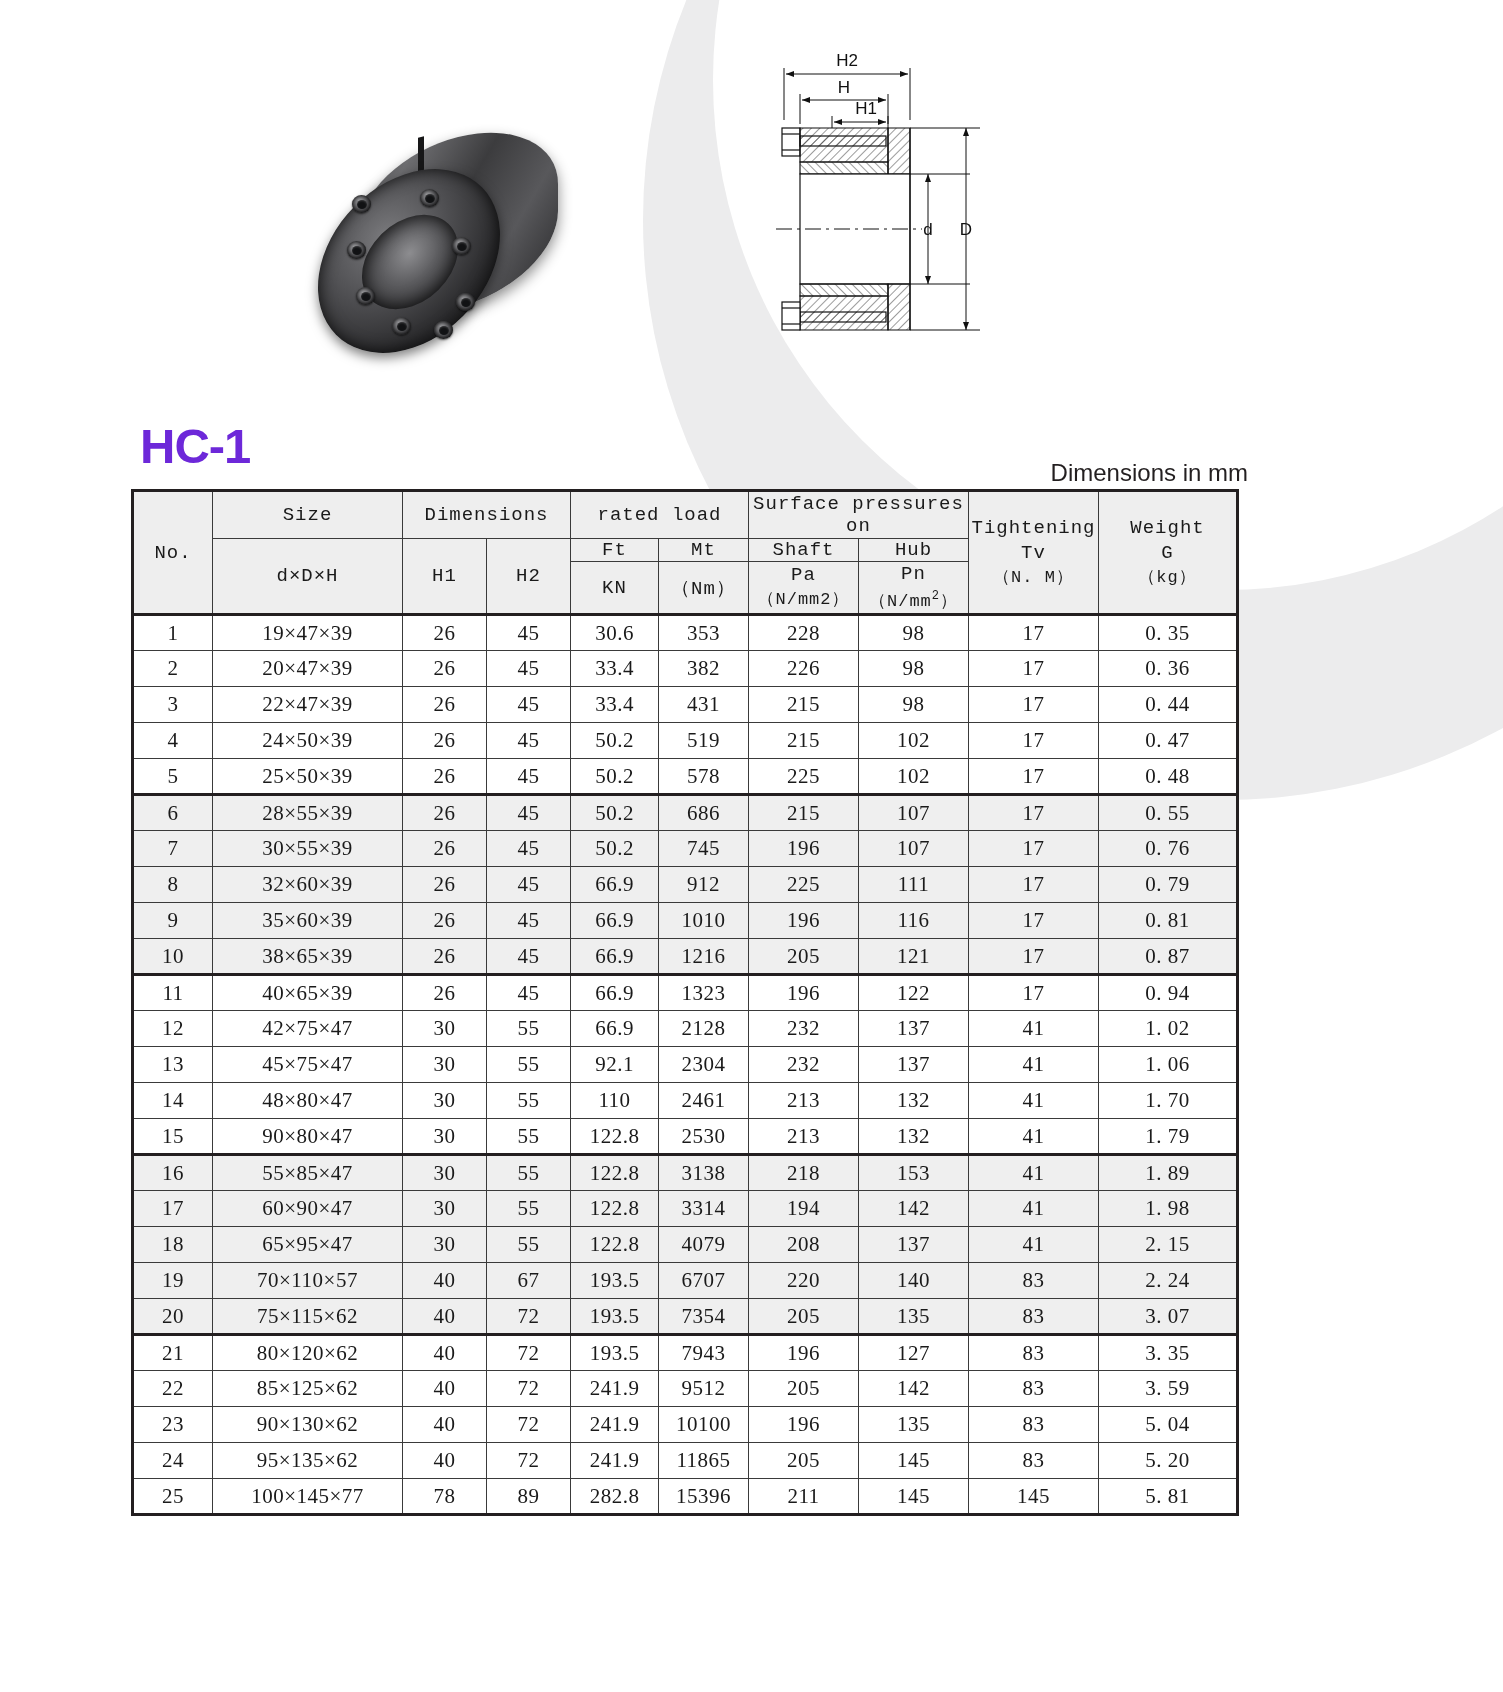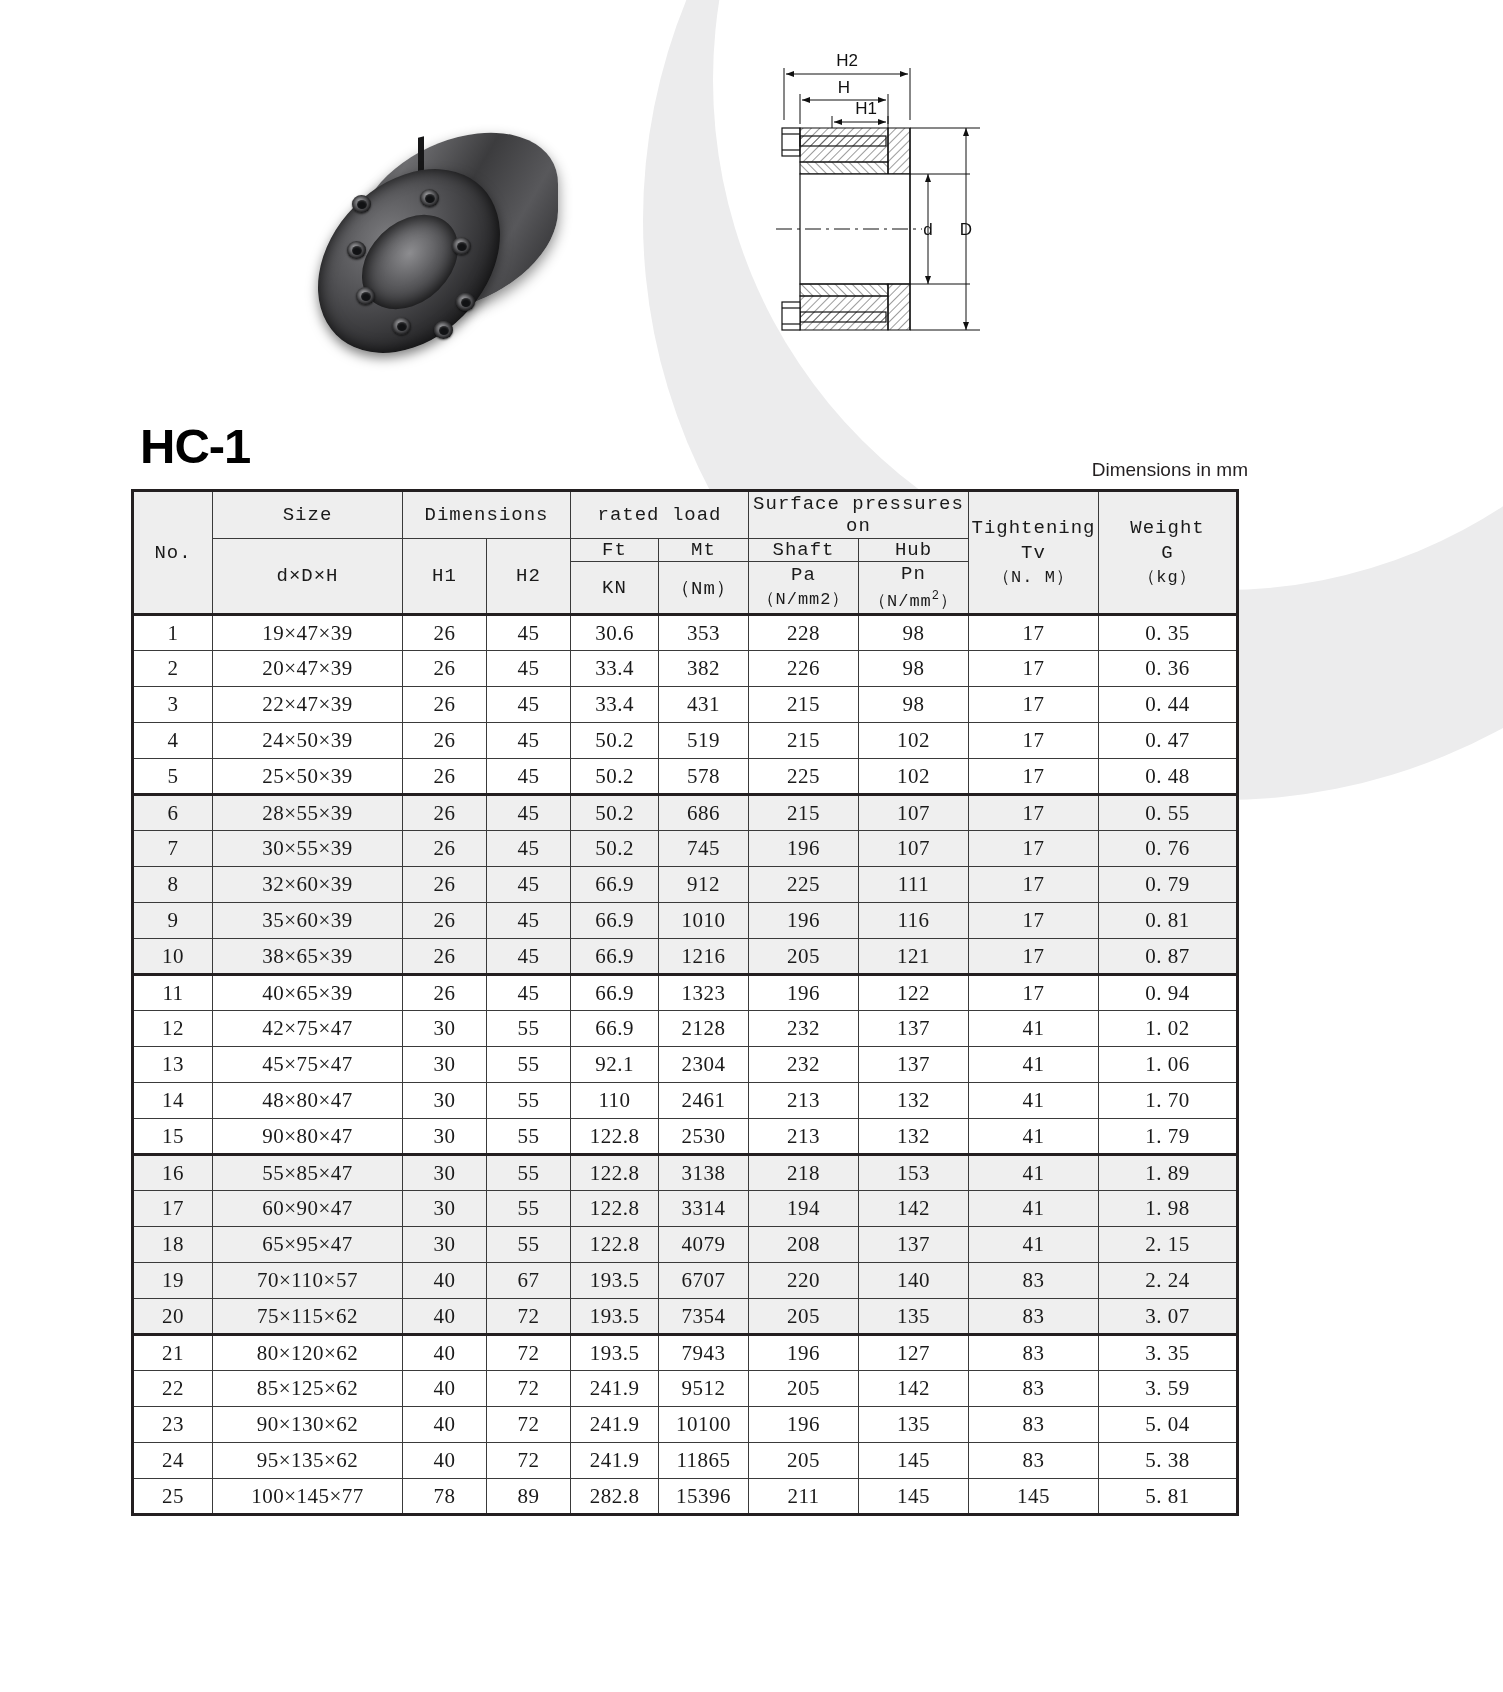--- a/index.html
+++ b/index.html
@@ -112,27 +112,27 @@
     position: absolute;
     left: 0; top: 418px;
     width: 1503px;
   }
   #model-title {
     position: absolute;
     left: 140px; top: 0px;
     font-size: 49px;
     font-weight: bold;
     letter-spacing: -1px;
-    color: #000000;
+    color: #6d28d9;
     font-family: "Liberation Sans", sans-serif;
   }
   #units-note {
     position: absolute;
     right: 255px; top: 41px;
-    font-size: 19px;
+    font-size: 24px;
     color: #231f20;
     font-family: "Liberation Sans", sans-serif;
   }
 
   
   #spec-table-wrap {
     position: absolute;
     left: 131px; top: 489px;
     width: 1105px;
   }
@@ -629,21 +629,21 @@
           <tr>
             <td>24</td>
             <td>95×135×62</td>
             <td>40</td>
             <td>72</td>
             <td>241.9</td>
             <td>11865</td>
             <td>205</td>
             <td>145</td>
             <td>83</td>
-            <td>5. 38</td>
+            <td>5. 20</td>
           </tr>
           <tr>
             <td>25</td>
             <td>100×145×77</td>
             <td>78</td>
             <td>89</td>
             <td>282.8</td>
             <td>15396</td>
             <td>211</td>
             <td>145</td>

